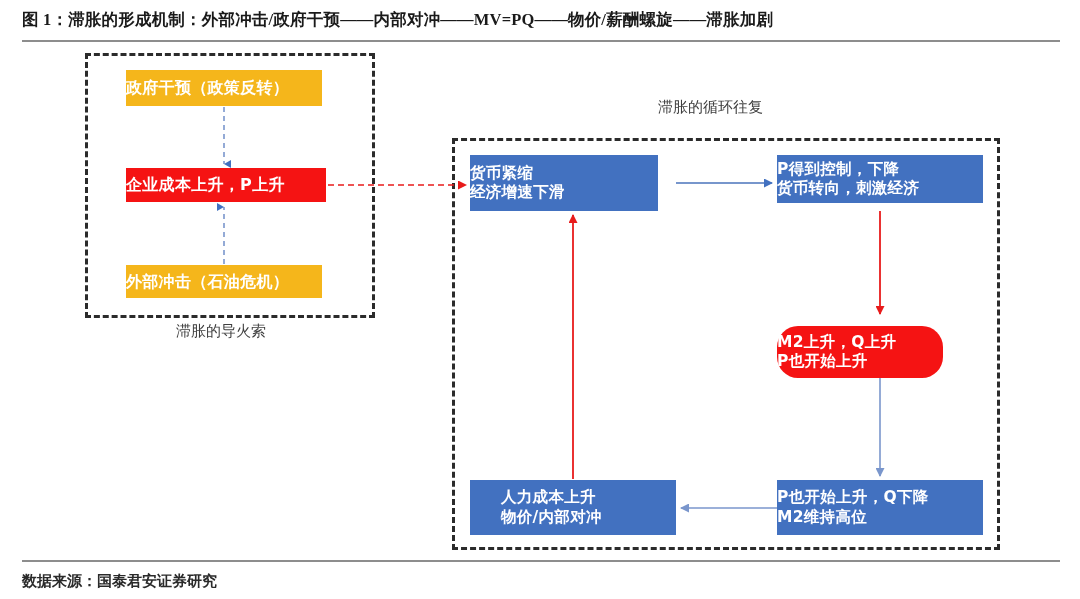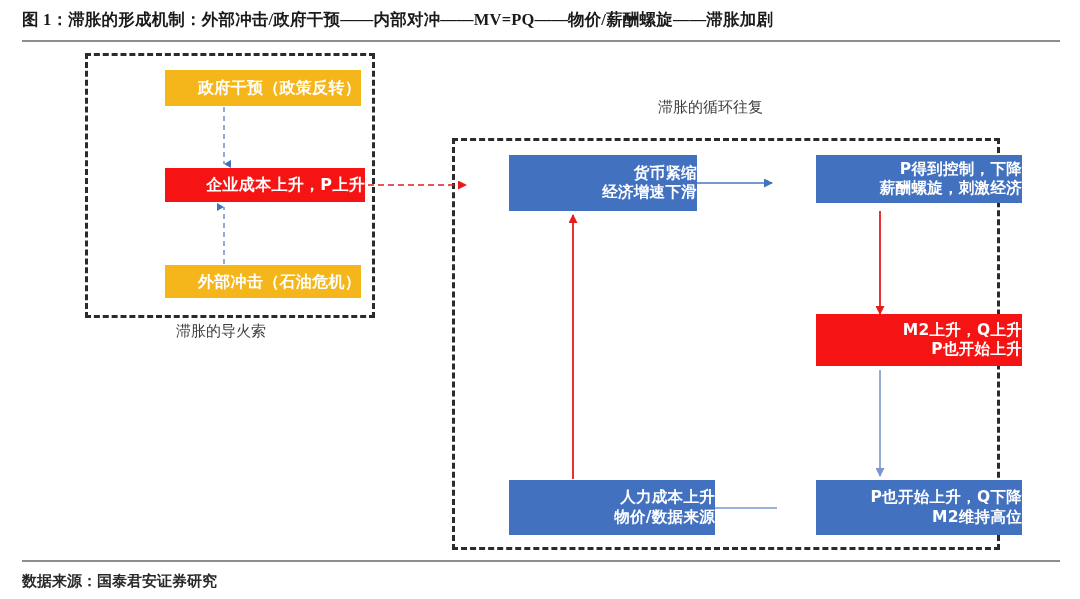--- a/index.html
+++ b/index.html
@@ -53,42 +53,41 @@
     font-size: 15px; color: #3f3f3f; white-space: nowrap;
     font-family: "DejaVu Sans", sans-serif;
   }
   #caption-left  { left: 168px; top: 322px; margin-left: 8px; }
   #caption-right { left: 658px; top: 98px; }
 
   
   .node {
     position: absolute;
     display: flex; flex-direction: column;
-    align-items: flex-end; justify-content: center;
+    align-items: flex-start; justify-content: center;
     color: #ffffff; font-weight: bold;
     font-family: "DejaVu Sans", sans-serif;
     text-align: center; line-height: 1.25;
     letter-spacing: .3px;
-    margin-left: 39px;
   }
   .node .ln { display:block; white-space: nowrap; }
   .node.orange { background: #f5b61b; }
   .node.red    { background: #f51313; }
   .node.blue   { background: #4271c0; }
 
   .n1-size { font-size: 16px; }
   .n2-size { font-size: 15.5px; }
 
   #node-gov    { left: 126px; top:  70px; width: 196px; height: 36px; }
   #node-cost   { left: 126px; top: 168px; width: 200px; height: 34px; }
   #node-shock  { left: 126px; top: 265px; width: 196px; height: 33px; }
 
   #node-tight  { left: 470px; top: 155px; width: 188px; height: 56px; }
   #node-pctrl  { left: 777px; top: 155px; width: 206px; height: 48px; }
-  #node-m2     { left: 777px; top: 314px; width: 206px; height: 52px; }
+  #node-m2     { left: 777px; top: 326px; width: 166px; height: 52px; border-radius: 21px; }
   #node-pcont  { left: 777px; top: 480px; width: 206px; height: 55px; }
   #node-labor  { left: 470px; top: 480px; width: 206px; height: 55px; padding-left: 31px; }
 
   
   #connectors {
     position: absolute; left: 0; top: 0;
     width: 1080px; height: 599px;
     pointer-events: none;
   }
 </style>
@@ -169,34 +168,34 @@
     <span class="ln">企业成本上升，P上升</span>
   </div>
 
   <div class="node blue n2-size" id="node-tight">
     <span class="ln">货币紧缩</span>
     <span class="ln">经济增速下滑</span>
   </div>
 
   <div class="node blue n2-size" id="node-pctrl">
     <span class="ln">P得到控制，下降</span>
-    <span class="ln">薪酬螺旋，刺激经济</span>
+    <span class="ln">货币转向，刺激经济</span>
   </div>
 
   <div class="node red n2-size" id="node-m2">
     <span class="ln">M2上升，Q上升</span>
     <span class="ln">P也开始上升</span>
   </div>
 
   <div class="node blue n2-size" id="node-pcont">
     <span class="ln">P也开始上升，Q下降</span>
     <span class="ln">M2维持高位</span>
   </div>
 
   <div class="node blue n2-size" id="node-labor">
     <span class="ln">人力成本上升</span>
-    <span class="ln">物价/数据来源</span>
+    <span class="ln">物价/内部对冲</span>
   </div>
 
   <div class="footer-rule"></div>
   <div class="footer-text">数据来源：国泰君安证券研究</div>
 
 </div>
 
 </body></html>

